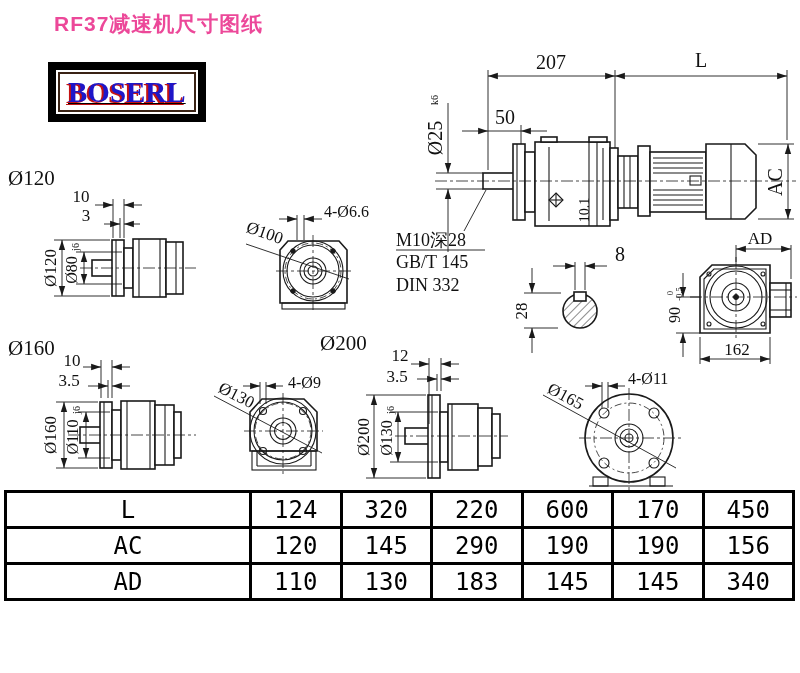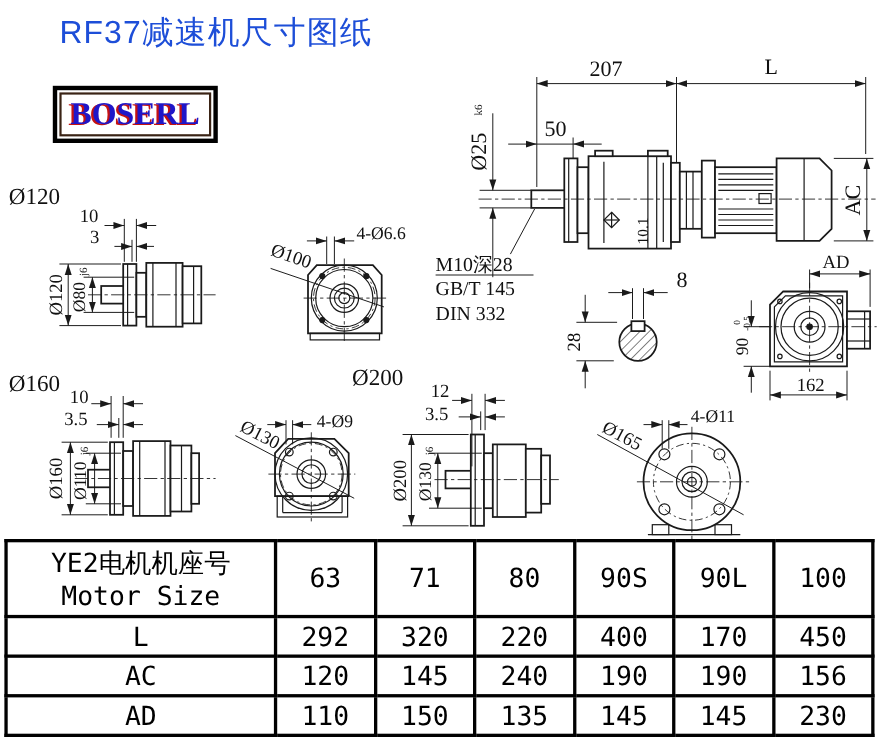--- a/index.html
+++ b/index.html
@@ -1,20 +1,20 @@
 <!DOCTYPE html>
 <html><head>
 <meta charset="utf-8">
 <style>
   html,body{margin:0;padding:0;background:#fff;}
   #stage{position:relative;width:800px;height:673px;background:#fff;overflow:hidden;
          font-family:"Liberation Sans",sans-serif;}
-  #title{position:absolute;left:54px;top:10px;font-size:29px;font-weight:400;color:#1d4ed8;
+  #title{position:absolute;left:54px;top:10px;font-size:21px;font-weight:700;color:#ec4899;
          letter-spacing:1px;white-space:nowrap;}
-  #logo-box{position:absolute;left:48px;top:78px;border:4px solid #000000;padding:2px;background:#fff;}
+  #logo-box{position:absolute;left:48px;top:62px;border:8px solid #000000;padding:2px;background:#fff;text-decoration:underline;}
   #logo-inner{border:2px solid #3a2315;padding:0 8px;}
   #logo-text{font-family:"Liberation Serif",serif;font-weight:700;font-size:29px;line-height:36px;
          color:#1f16c8;text-shadow:-2px 1px 0 #c41212;}
   svg{position:absolute;left:0;top:0;}
   svg line,svg path,svg rect,svg circle,svg polygon,svg polyline{stroke:#1a1a1a;fill:none;}
   .ol{stroke-width:1.6;fill:#fff;}
   .ol2{stroke-width:1.1;}
   .d{stroke-width:0.9;}
   .cl{stroke-width:0.8;stroke-dasharray:12 3 3 3;}
   .bc{stroke-width:0.8;stroke-dasharray:7 3 2 3;}
@@ -379,55 +379,43 @@
     <colgroup>
       <col style="width:245px">
         <col>
         <col>
         <col>
         <col>
         <col>
         <col>
     </colgroup>
     <tbody>
-      <tr class="hdr">
-        <td>
-          <div>YE2电机机座号</div>
-          <div>Motor Size</div>
-        </td>
-        <td>63</td>
-        <td>71</td>
-        <td>80</td>
-        <td>90S</td>
-        <td>90L</td>
-        <td>100</td>
-      </tr>
       <tr class="row">
         <td>L</td>
-        <td>292</td>
+        <td>124</td>
         <td>320</td>
         <td>220</td>
-        <td>400</td>
+        <td>600</td>
         <td>170</td>
         <td>450</td>
       </tr>
       <tr class="row">
         <td>AC</td>
         <td>120</td>
         <td>145</td>
-        <td>240</td>
+        <td>290</td>
         <td>190</td>
         <td>190</td>
         <td>156</td>
       </tr>
       <tr class="row">
         <td>AD</td>
         <td>110</td>
-        <td>150</td>
-        <td>135</td>
+        <td>130</td>
+        <td>183</td>
         <td>145</td>
         <td>145</td>
-        <td>230</td>
+        <td>340</td>
       </tr>
     </tbody>
   </table>
 
 </div>
 
 </body></html>

